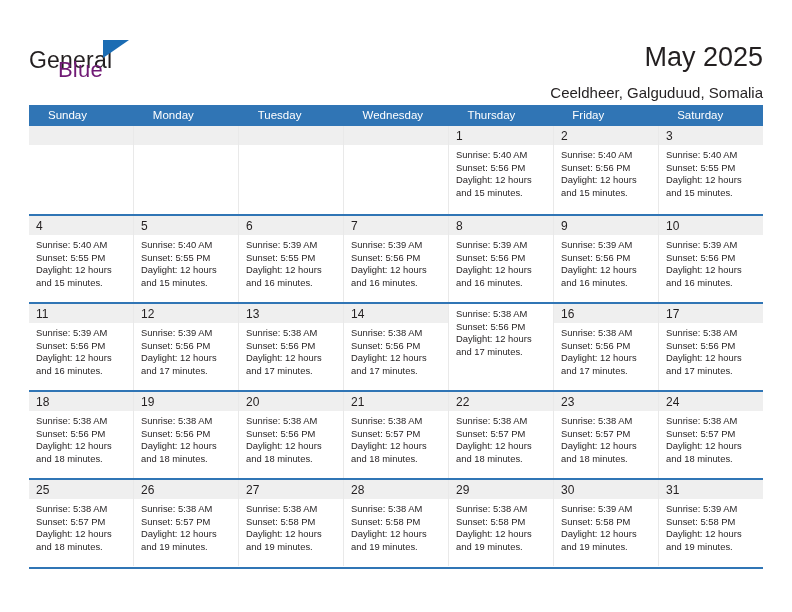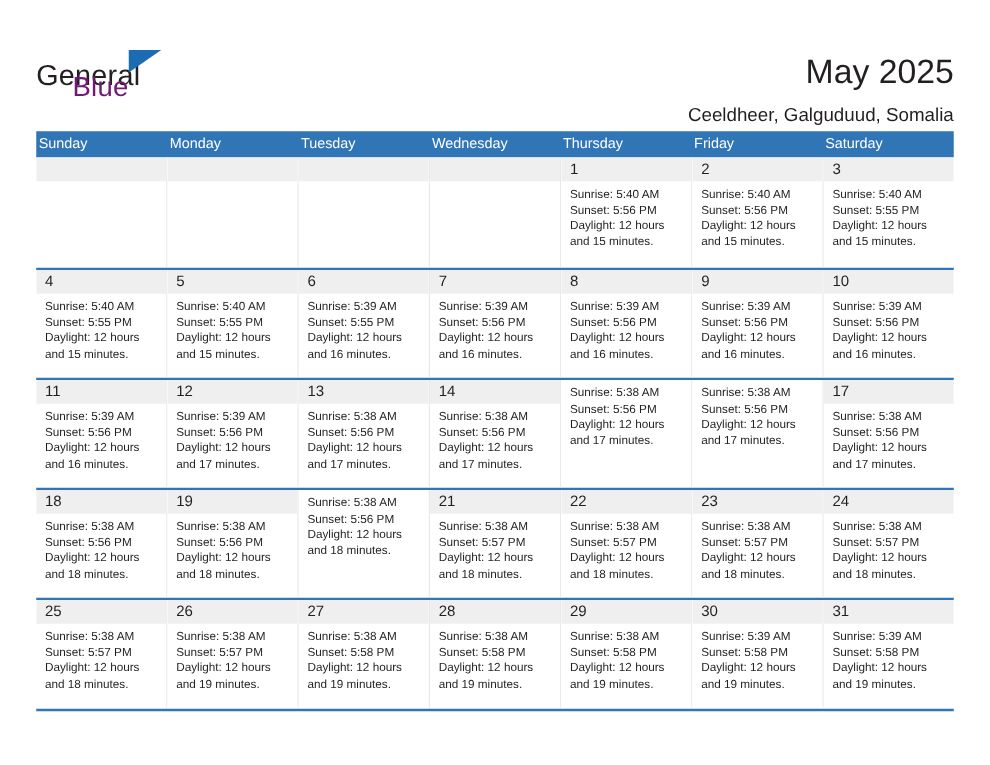--- a/index.html
+++ b/index.html
@@ -96,21 +96,21 @@
   .weekday-row {
     display: flex;
     background: #3075b5;
     height: 21px;
   }
   .weekday {
     flex: 1 1 0;
     color: #ffffff;
     font-size: 11.5px;
     line-height: 21px;
-    padding-left: 2px;
+    padding-left: 19px;
     box-sizing: border-box;
     white-space: nowrap;
   }
   .week-row {
     display: flex;
     border-top: 2px solid #3075b5;
     height: 88px;
     box-sizing: border-box;
   }
   .week-row:first-of-type {
@@ -337,20 +337,21 @@
           </div>
           <div class="day-cell">
             <div class="day-info">
               <div>Sunrise: 5:38 AM</div>
               <div>Sunset: 5:56 PM</div>
               <div>Daylight: 12 hours</div>
               <div>and 17 minutes.</div>
             </div>
           </div>
           <div class="day-cell">
+            <div class="daynum-band"><span class="daynum">16</span></div>
             <div class="day-info">
               <div>Sunrise: 5:38 AM</div>
               <div>Sunset: 5:56 PM</div>
               <div>Daylight: 12 hours</div>
               <div>and 17 minutes.</div>
             </div>
           </div>
           <div class="day-cell">
             <div class="daynum-band"><span class="daynum">17</span></div>
             <div class="day-info">
@@ -374,20 +375,21 @@
           <div class="day-cell">
             <div class="daynum-band"><span class="daynum">19</span></div>
             <div class="day-info">
               <div>Sunrise: 5:38 AM</div>
               <div>Sunset: 5:56 PM</div>
               <div>Daylight: 12 hours</div>
               <div>and 18 minutes.</div>
             </div>
           </div>
           <div class="day-cell">
+            <div class="daynum-band"><span class="daynum">20</span></div>
             <div class="day-info">
               <div>Sunrise: 5:38 AM</div>
               <div>Sunset: 5:56 PM</div>
               <div>Daylight: 12 hours</div>
               <div>and 18 minutes.</div>
             </div>
           </div>
           <div class="day-cell">
             <div class="daynum-band"><span class="daynum">21</span></div>
             <div class="day-info">

